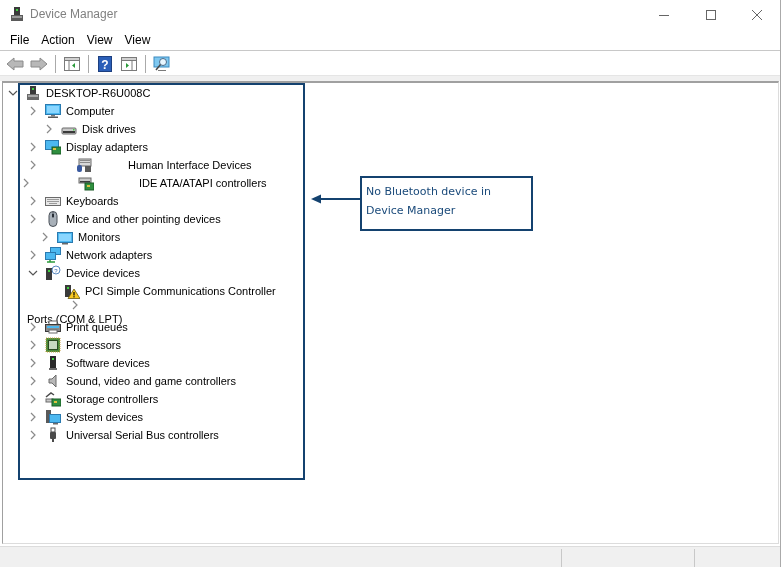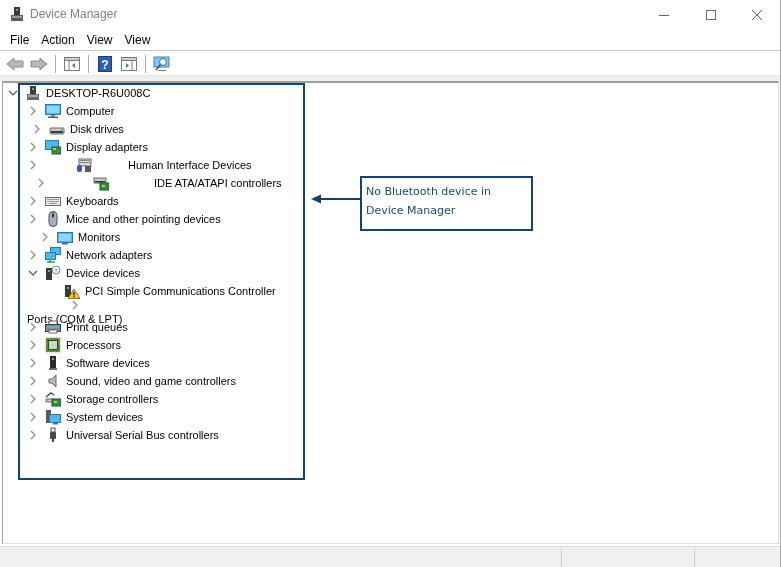--- a/index.html
+++ b/index.html
@@ -154,21 +154,21 @@
           </svg>
         </span>
       <svg class="icon" viewBox="0 0 16 16">
           <rect x="0.5" y="1.5" width="15" height="10" fill="#4cb8f0" stroke="#2a7ab0"></rect>
           <rect x="2" y="3" width="12" height="7" fill="#8ad6ff"></rect>
           <rect x="6" y="12" width="4" height="1.5" fill="#7a7a7a"></rect>
           <rect x="3" y="13.5" width="10" height="1.5" fill="#5a5a5a"></rect>
         </svg>
       <span class="label">Computer</span>
     </div>
-    <div class="tree-row" style="left:28px; top:37px;">
+    <div class="tree-row" style="left:40px; top:37px;">
       <span class="chev">
           <svg width="10" height="10" viewBox="0 0 10 10">
             <path d="M3 1 L7 5 L3 9" fill="none" stroke="#8a8a8a" stroke-width="1.2"></path>
           </svg>
         </span>
       <svg class="icon" viewBox="0 0 16 16">
           <rect x="1" y="7" width="14" height="6" rx="1" fill="#c8c8c8" stroke="#6a6a6a"></rect>
           <rect x="2" y="10" width="12" height="2" fill="#3a3a3a"></rect>
           <rect x="12" y="8" width="1.5" height="1.5" fill="#3fd13f"></rect>
         </svg>
@@ -195,21 +195,21 @@
         </span>
       <svg class="icon" viewBox="0 0 16 16">
           <rect x="3" y="2" width="12" height="7" fill="#d8d8d8" stroke="#6a6a6a"></rect>
           <rect x="4" y="3" width="10" height="1" fill="#8a8a8a"></rect>
           <rect x="4" y="5" width="10" height="1" fill="#8a8a8a"></rect>
           <rect x="1" y="8" width="5" height="7" rx="2" fill="#3a5aa0"></rect>
           <rect x="9" y="9" width="6" height="6" fill="#5a5a5a"></rect>
         </svg>
       <span class="label">Human Interface Devices</span>
     </div>
-    <div class="tree-row" style="left:32px; top:91px;gap:40px;">
+    <div class="tree-row" style="left:17px; top:91px;gap:40px;">
       <span class="chev">
           <svg width="10" height="10" viewBox="0 0 10 10">
             <path d="M3 1 L7 5 L3 9" fill="none" stroke="#8a8a8a" stroke-width="1.2"></path>
           </svg>
         </span>
       <svg class="icon" viewBox="0 0 16 16">
           <rect x="1" y="3" width="12" height="5" fill="#c8c8c8" stroke="#6a6a6a"></rect>
           <rect x="2" y="6" width="10" height="1.5" fill="#3a3a3a"></rect>
           <rect x="7" y="8" width="9" height="7" fill="#2f8f3f" stroke="#1a5a26"></rect>
           <rect x="9" y="10" width="3" height="2" fill="#e0c040"></rect>

